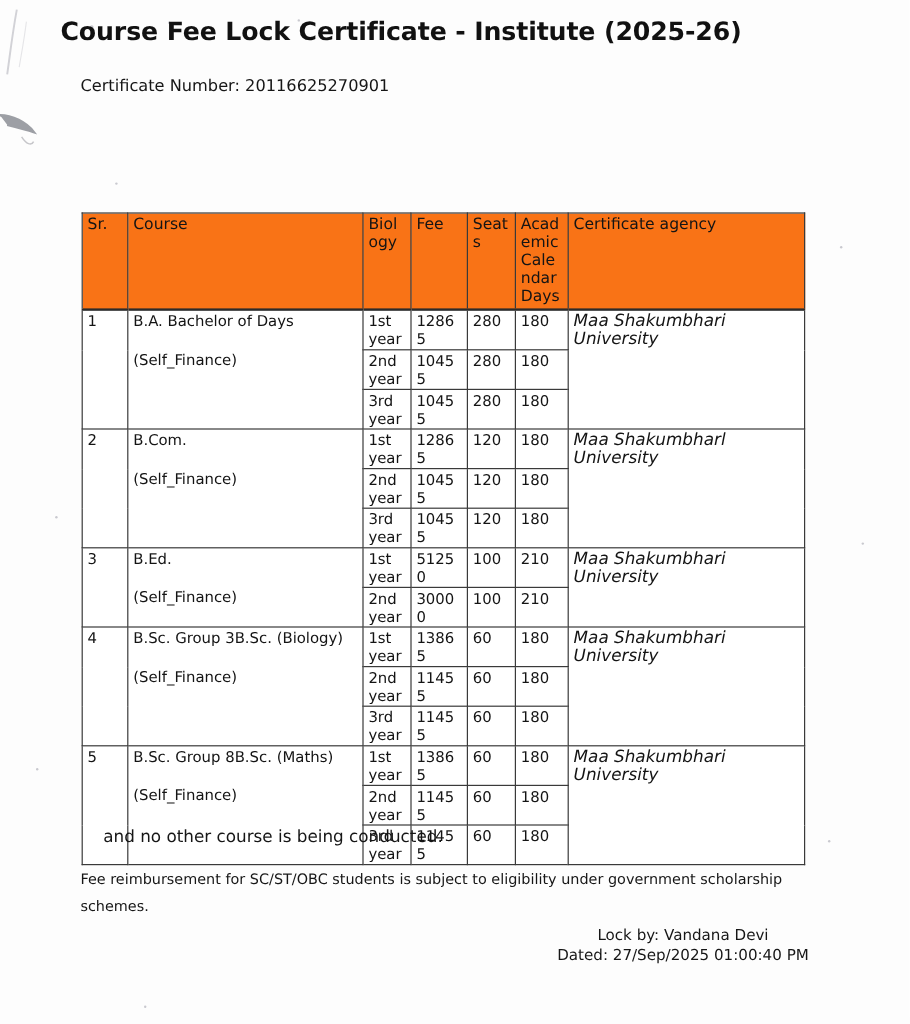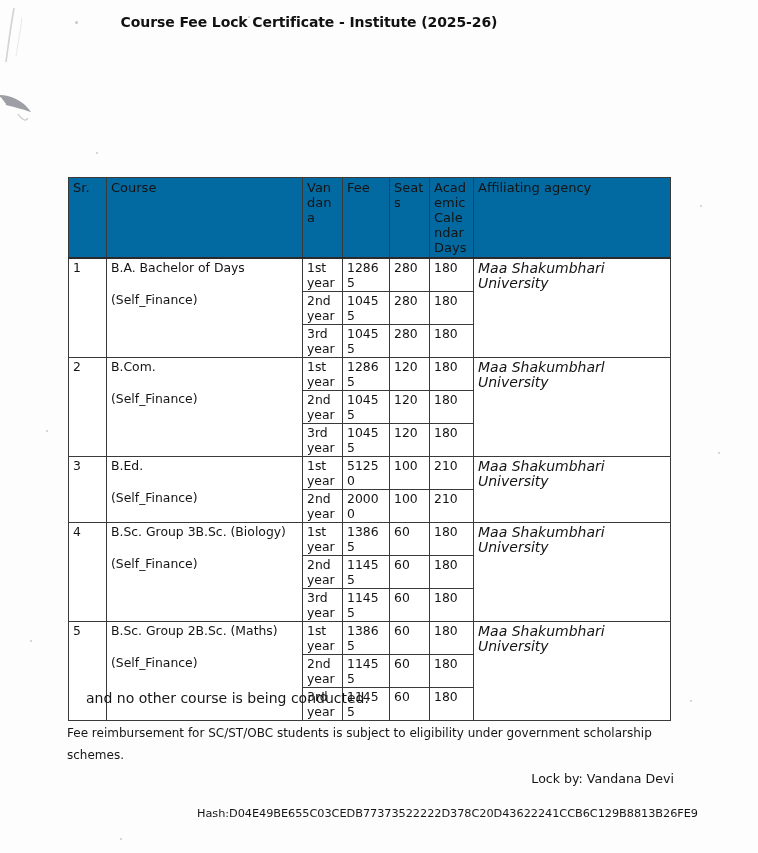--- a/index.html
+++ b/index.html
@@ -28,22 +28,22 @@
     background: #c9c9cf;
     border-radius: 50%;
     pointer-events: none;
   }
 
   .title {
     position: absolute;
     top: 14px;
     left: 0;
     width: 618px;
-    text-align: center;
-    font-size: 14px;
+    text-align: right;
+    font-size: 21px;
     font-weight: bold;
     letter-spacing: -0.1px;
     color: #111;
   }
 
   .cert-number {
     position: absolute;
     top: 64px;
     left: 67px;
     font-size: 13.5px;
@@ -80,21 +80,21 @@
     vertical-align: top;
     padding: 2px 3px 1px 4px;
     font-weight: normal;
     text-align: left;
     line-height: 14.5px;
     word-break: break-word;
     overflow-wrap: anywhere;
     background: #ffffff;
   }
   table.courses thead th {
-    background: #0369a1;
+    background: #f97316;
     border-bottom: 2px solid #2b2b2b;
     height: 76px;
     font-size: 13px;
     line-height: 15px;
   }
   .col-sr     { width: 38px; }
   .col-course { width: 196px; }
   .col-dur    { width: 40px; }
   .col-fee    { width: 47px; }
   .col-seats  { width: 40px; }
@@ -163,42 +163,43 @@
   <span class="speck" style="left:96px;  top:152px; width:2px; height:2px;"></span>
   <span class="speck" style="left:700px; top:205px; width:2px; height:2px;"></span>
   <span class="speck" style="left:718px; top:452px; width:2px; height:2px;"></span>
   <span class="speck" style="left:46px;  top:430px; width:2px; height:2px;"></span>
   <span class="speck" style="left:30px;  top:640px; width:2px; height:2px;"></span>
   <span class="speck" style="left:690px; top:700px; width:2px; height:2px;"></span>
   <span class="speck" style="left:120px; top:838px; width:2px; height:2px;"></span>
 
   <div class="title">Course Fee Lock Certificate - Institute (2025-26)</div>
 
+  <div class="cert-number">Certificate Number: 20116625270901</div>
 
 
   <div class="tbl-wrap">
     <table class="courses">
       <colgroup>
         <col class="col-sr">
           <col class="col-course">
           <col class="col-dur">
         <col class="col-fee">
           <col class="col-seats">
           <col class="col-acad">
           <col class="col-agency">
       </colgroup>
       <thead>
         <tr>
           <th>Sr.</th>
           <th>Course</th>
-          <th>Vandana</th>
+          <th>Biology</th>
           <th>Fee</th>
           <th>Seats</th>
           <th>Academic Calendar Days</th>
-          <th>Affiliating agency</th>
+          <th>Certificate agency</th>
         </tr>
       </thead>
       <tbody id="courses-body">
           <tr>
             <td rowspan="3">1</td>
             <td rowspan="3" class="course-cell">
               <span class="cname">B.A. Bachelor of Days</span>
               <span class="cfin">(Self_Finance)</span>
             </td>
             <td class="yr-cell">1st year</td>
@@ -250,21 +251,21 @@
               <span class="cfin">(Self_Finance)</span>
             </td>
             <td class="yr-cell">1st year</td>
             <td class="yr-cell">51250</td>
             <td class="yr-cell">100</td>
             <td class="yr-cell">210</td>
             <td rowspan="2" class="agency-cell">Maa Shakumbhari University</td>
           </tr>
           <tr>
             <td class="yr-cell">2nd year</td>
-            <td class="yr-cell">20000</td>
+            <td class="yr-cell">30000</td>
             <td class="yr-cell">100</td>
             <td class="yr-cell">210</td>
           </tr>
           <tr>
             <td rowspan="3">4</td>
             <td rowspan="3" class="course-cell">
               <span class="cname">B.Sc. Group 3B.Sc. (Biology)</span>
               <span class="cfin">(Self_Finance)</span>
             </td>
             <td class="yr-cell">1st year</td>
@@ -281,21 +282,21 @@
           </tr>
           <tr>
             <td class="yr-cell">3rd year</td>
             <td class="yr-cell">11455</td>
             <td class="yr-cell">60</td>
             <td class="yr-cell">180</td>
           </tr>
           <tr>
             <td rowspan="3">5</td>
             <td rowspan="3" class="course-cell">
-              <span class="cname">B.Sc. Group 2B.Sc. (Maths)</span>
+              <span class="cname">B.Sc. Group 8B.Sc. (Maths)</span>
               <span class="cfin">(Self_Finance)</span>
             </td>
             <td class="yr-cell">1st year</td>
             <td class="yr-cell">13865</td>
             <td class="yr-cell">60</td>
             <td class="yr-cell">180</td>
             <td rowspan="3" class="agency-cell">Maa Shakumbhari University</td>
           </tr>
           <tr>
             <td class="yr-cell">2nd year</td>
@@ -312,17 +313,17 @@
         </tbody>
     </table>
   </div>
 
   <div class="no-other">and no other course is being conducted.</div>
 
   <div class="reimb">Fee reimbursement for SC/ST/OBC students is subject to eligibility under government scholarship schemes.</div>
 
   <div class="signblock">
     <div>Lock by: Vandana Devi</div>
+    <div>Dated: 27/Sep/2025 01:00:40 PM</div>
   </div>
 
-  <div class="hashline">Hash:D04E49BE655C03CEDB77373522222D378C20D43622241CCB6C129B8813B26FE9</div>
 
 </div>
 
 </body></html>

